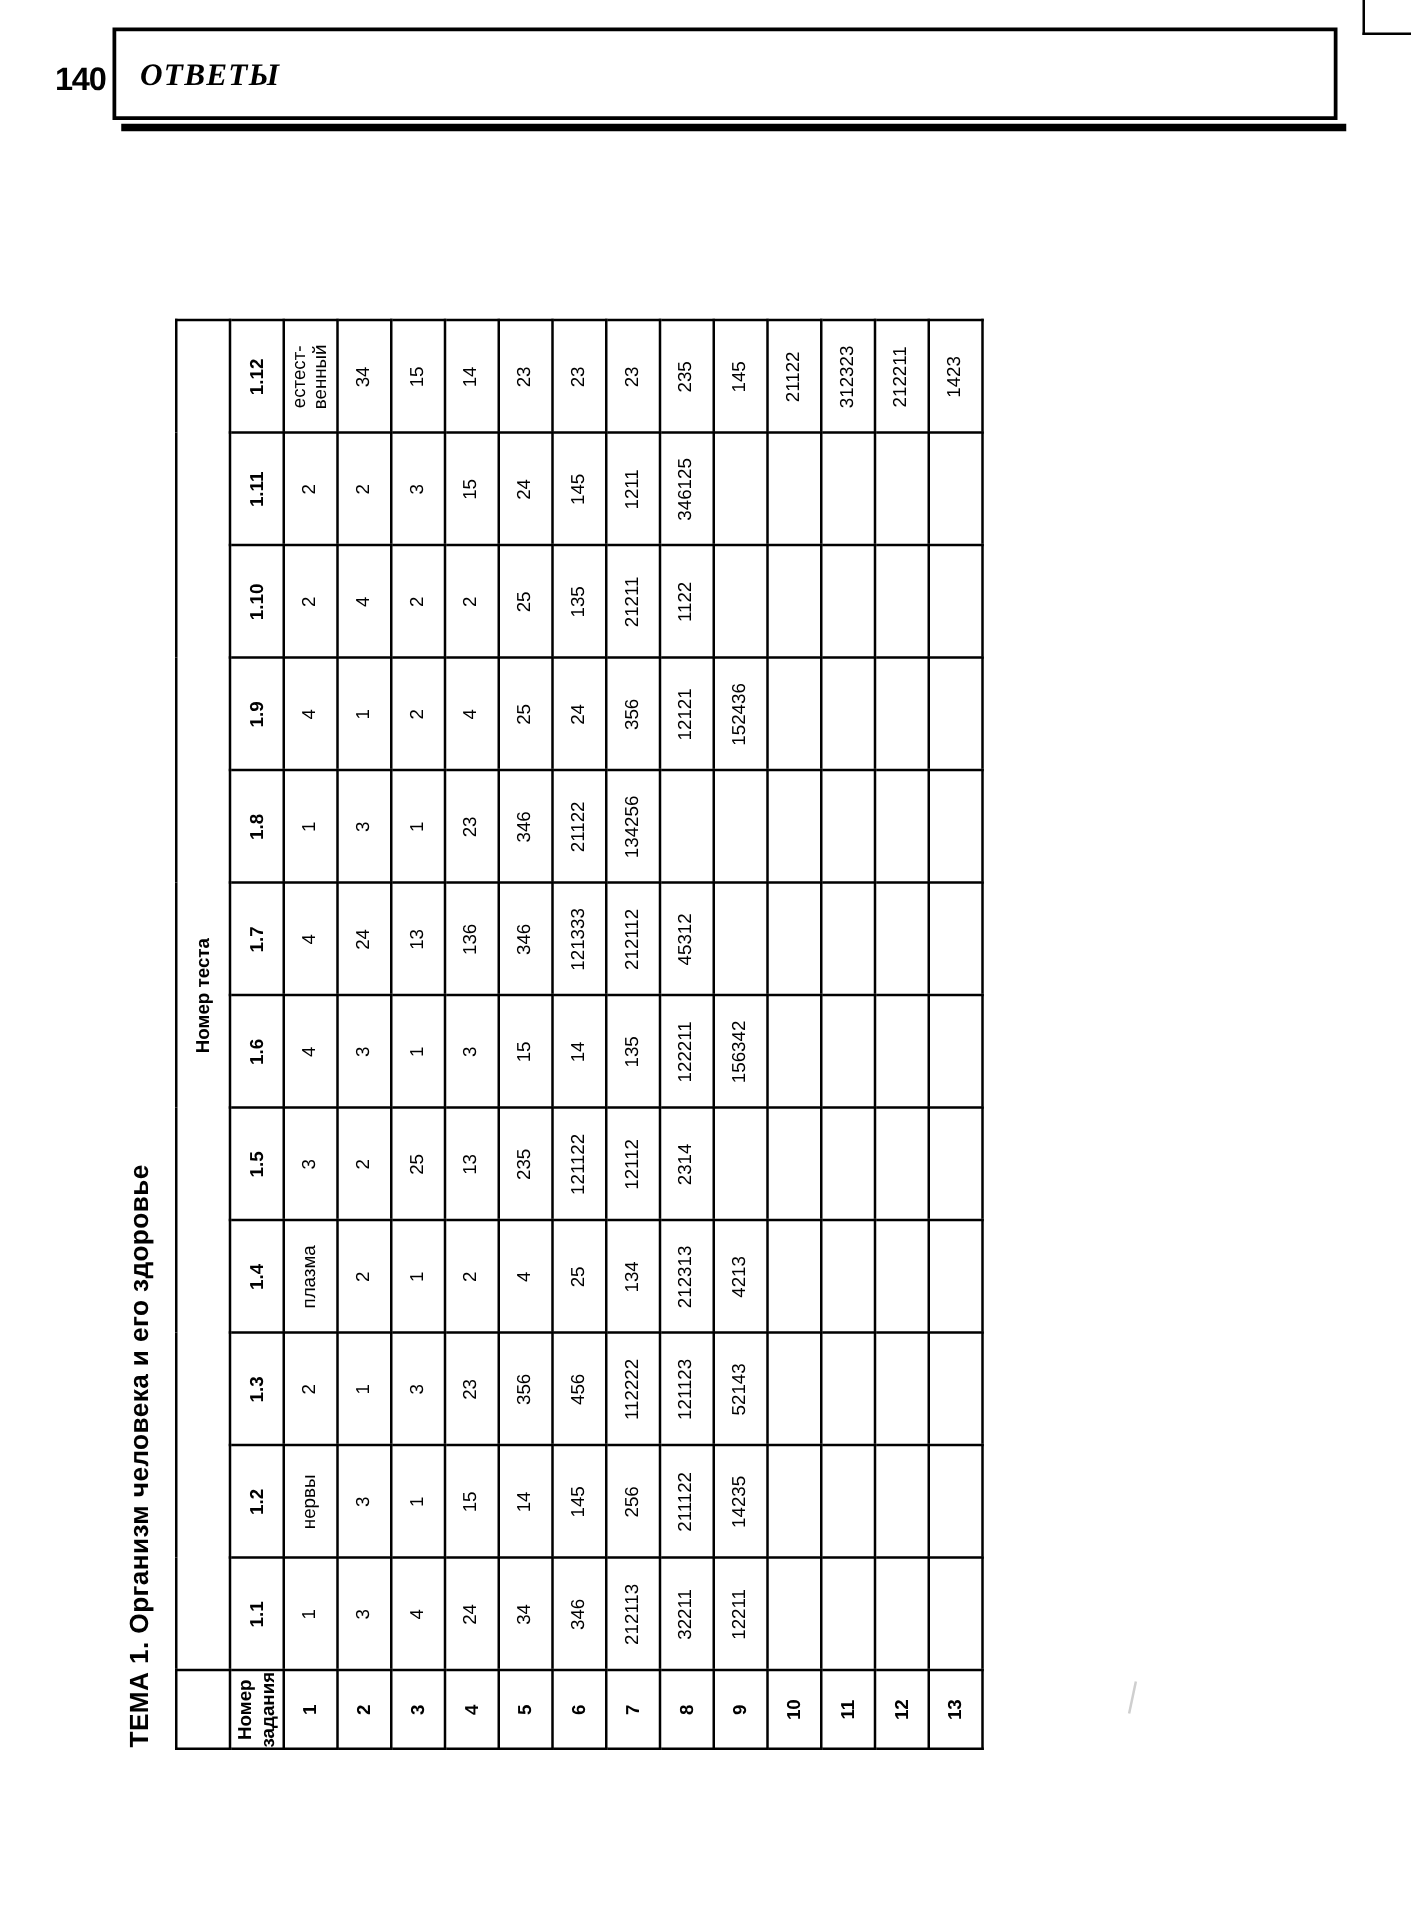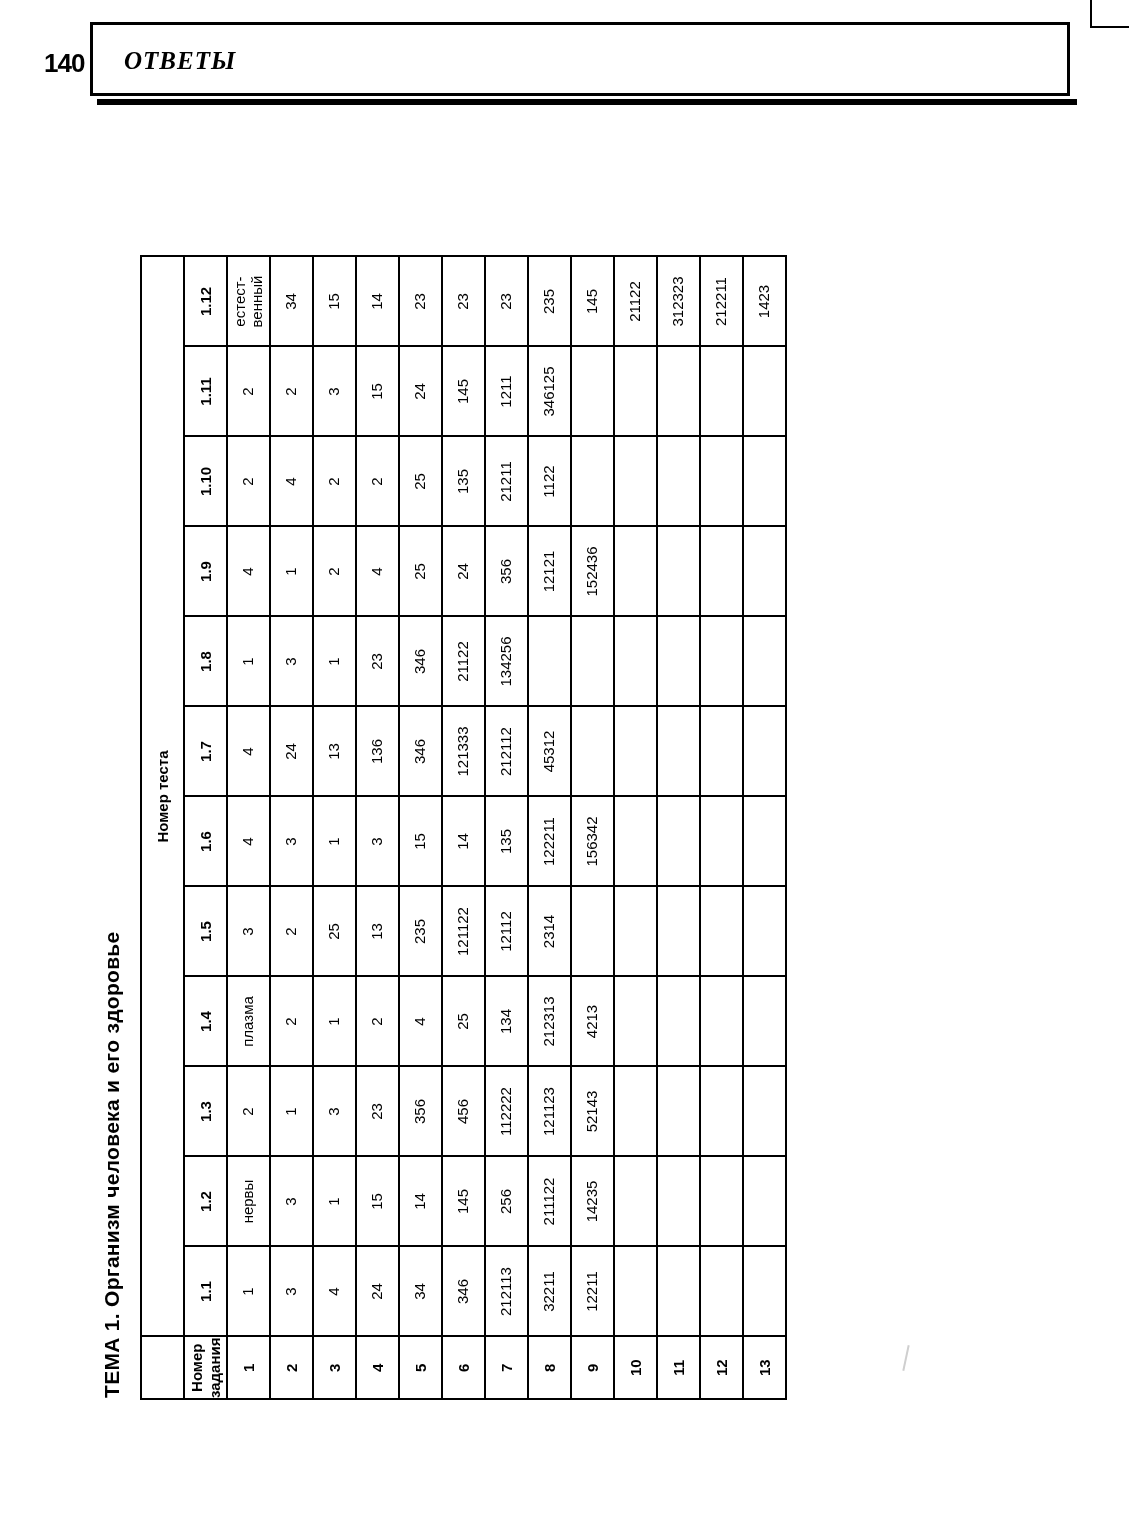--- a/index.html
+++ b/index.html
@@ -43,21 +43,21 @@
     content: "";
     position: absolute;
     left: 4px;
     top: 74px;
     width: 980px;
     height: 6px;
     background: #000;
   }
   .header-title {
     position: absolute;
-    left: 124px;
+    left: 112px;
     top: 47px;
     font-family: "Liberation Serif", serif;
     font-style: italic;
     font-weight: bold;
     font-size: 25px;
     letter-spacing: 1px;
   }
   .right-bar {
     position: absolute;
     left: 1090px;

